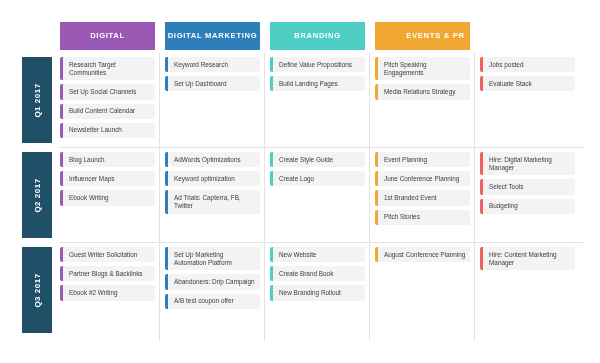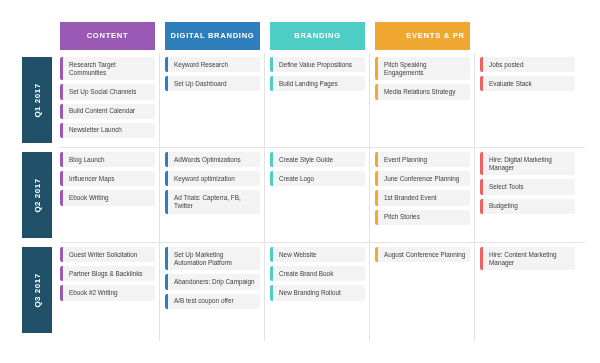--- a/index.html
+++ b/index.html
@@ -149,22 +149,22 @@
   .card .card-text {
     display: block;
   }
 </style>
 </head>
 <body>
 
 <div id="roadmap">
 
   <div class="header-row">
-      <div class="col-header" style="background: rgb(155, 89, 182);">CONTENT</div>
-      <div class="col-header" style="background: rgb(46, 126, 187);">DIGITAL BRANDING</div>
+      <div class="col-header" style="background: rgb(155, 89, 182);">DIGITAL</div>
+      <div class="col-header" style="background: rgb(46, 126, 187);">DIGITAL MARKETING</div>
       <div class="col-header" style="background: rgb(78, 205, 196);">BRANDING</div>
       <div class="col-header" style="background: rgb(240, 168, 51); padding-left: 28px;">EVENTS &amp; PR</div>
     </div>
 
   <div class="body-grid">
     <div class="row-divider d1"></div>
     <div class="row-divider d2"></div>
   <div class="quarter-label q0">
         <span>Q1 2017</span>
       </div>

